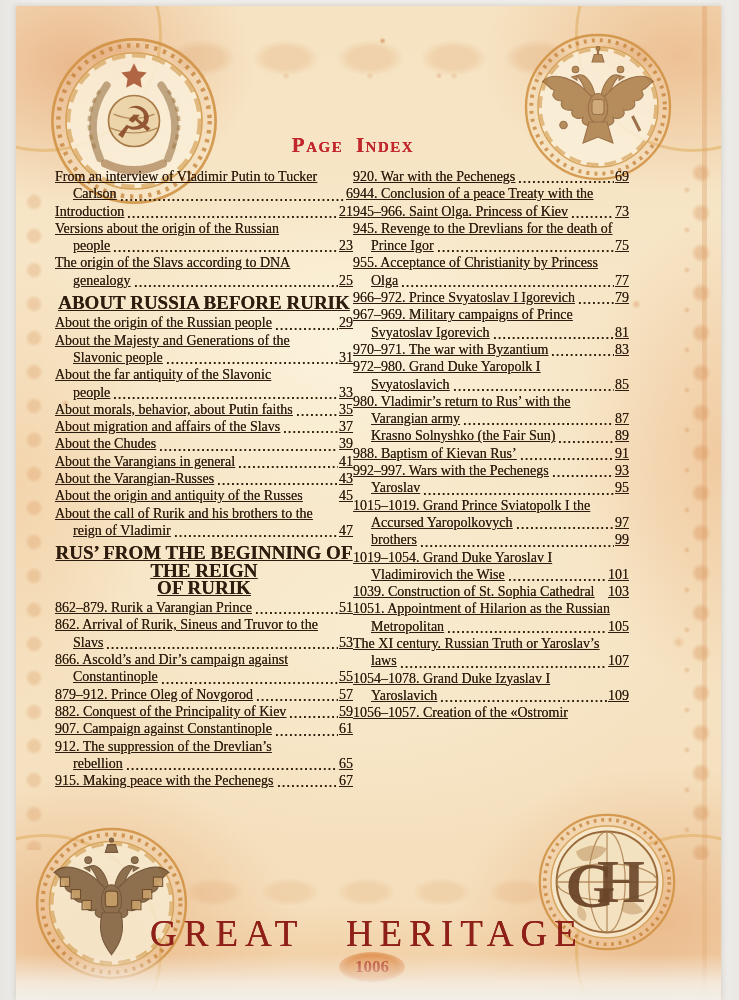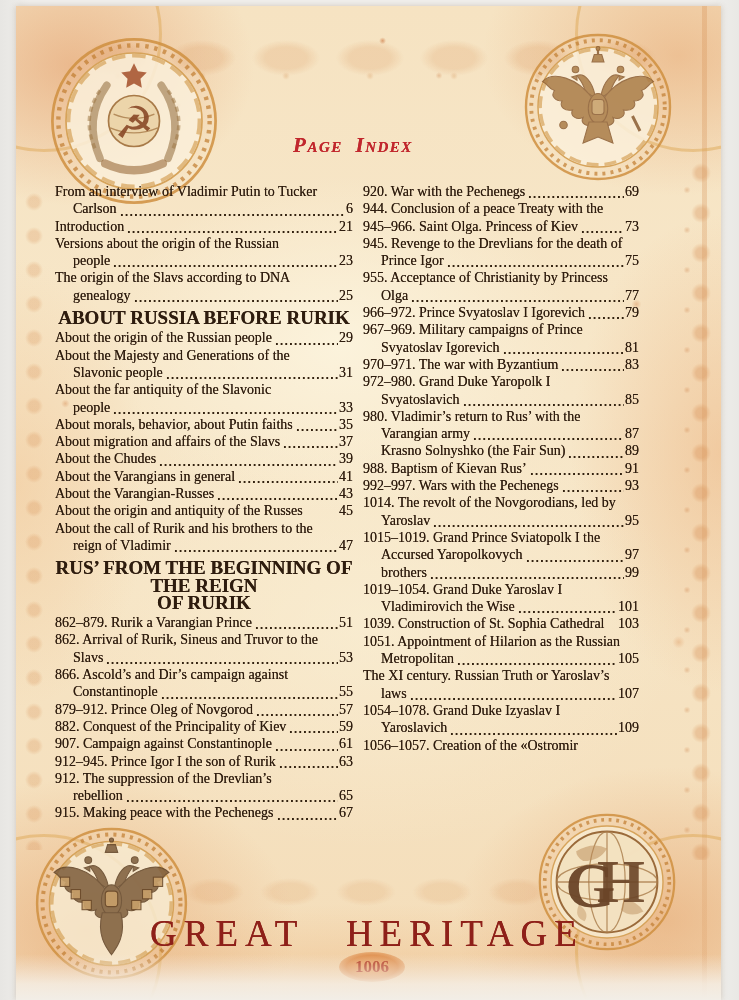--- a/index.html
+++ b/index.html
@@ -60,25 +60,25 @@
   
   .fade{position:absolute;left:0;right:0;bottom:0;height:46px;
     background:linear-gradient(180deg, rgba(244,240,232,0) 0%, rgba(245,241,234,.8) 65%, #f2eee7 100%);}
   
   .medallion{position:absolute;}
   .medallion svg{display:block;width:100%;height:100%;}
   
   .page-title{
     position:absolute;top:127px;left:337px;transform:translateX(-50%);
     font-variant:small-caps;font-weight:bold;font-size:21px;letter-spacing:1.5px;word-spacing:6px;
-    color:#c1272d;text-shadow:0 0 .5px #c1272d;white-space:nowrap;font-style:italic;
-  }
-  
-  .toc{position:absolute;left:39px;top:177px;width:584px;display:flex;gap:10px;
-    color:#2e1c0e;font-size:14px;line-height:17.3px;}
+    color:#c1272d;text-shadow:0 0 .5px #c1272d;white-space:nowrap;
+  }
+  
+  .toc{position:absolute;left:39px;top:162px;width:584px;display:flex;
+    color:#2e1c0e;font-size:14px;line-height:17.3px;text-decoration:underline;}
   .toc .col{display:block;}
   .toc .col.left{width:298px;}
   .toc .col.right{width:276px;}
   .toc-line{display:flex;align-items:flex-end;white-space:pre;text-shadow:0 0 .4px rgba(46,28,14,.85);}
   .toc-line.indent{padding-left:18px;}
   .toc-line .t{flex:0 0 auto;}
   .toc-line .dots{flex:1 1 auto;min-width:8px;height:13px;margin:0 1px 0 3px;
     background-image:radial-gradient(circle 1.1px at 2px 10px, #32210f 90%, rgba(50,33,15,0) 100%);
     background-size:4.7px 13px;background-repeat:repeat-x;}
   .toc-line .gap{flex:1 1 auto;min-width:6px;}
@@ -238,21 +238,20 @@
         <div class="toc-heading">RUS’ FROM THE BEGINNING OF THE REIGN</div>
         <div class="toc-heading">OF RURIK</div>
         <div class="toc-line"><span class="t">862–879. Rurik a Varangian Prince</span><span class="dots"></span><span class="pg">51</span></div>
         <div class="toc-line"><span class="t">862. Arrival of Rurik, Sineus and Truvor to the</span></div>
         <div class="toc-line indent"><span class="t">Slavs</span><span class="dots"></span><span class="pg">53</span></div>
         <div class="toc-line"><span class="t">866. Ascold’s and Dir’s campaign against</span></div>
         <div class="toc-line indent"><span class="t">Constantinople</span><span class="dots"></span><span class="pg">55</span></div>
         <div class="toc-line"><span class="t">879–912. Prince Oleg of Novgorod</span><span class="dots"></span><span class="pg">57</span></div>
         <div class="toc-line"><span class="t">882. Conquest of the Principality of Kiev</span><span class="dots"></span><span class="pg">59</span></div>
         <div class="toc-line"><span class="t">907. Campaign against Constantinople</span><span class="dots"></span><span class="pg">61</span></div>
-        <div class="toc-line"><span class="t">912–945. Prince Igor I the son of Rurik</span><span class="dots"></span><span class="pg">63</span></div>
         <div class="toc-line"><span class="t">912. The suppression of the Drevlian’s</span></div>
         <div class="toc-line indent"><span class="t">rebellion</span><span class="dots"></span><span class="pg">65</span></div>
         <div class="toc-line"><span class="t">915. Making peace with the Pechenegs</span><span class="dots"></span><span class="pg">67</span></div>
       </div>
     <div class="col right" id="toc-right">
         <div class="toc-line"><span class="t">920. War with the Pechenegs</span><span class="dots"></span><span class="pg">69</span></div>
         <div class="toc-line"><span class="t">944. Conclusion of a peace Treaty with the</span></div>
         <div class="toc-line"><span class="t">945–966. Saint Olga. Princess of Kiev</span><span class="dots"></span><span class="pg">73</span></div>
         <div class="toc-line"><span class="t">945. Revenge to the Drevlians for the death of</span></div>
         <div class="toc-line indent"><span class="t">Prince Igor</span><span class="dots"></span><span class="pg">75</span></div>
@@ -262,21 +261,20 @@
         <div class="toc-line"><span class="t">967–969. Military campaigns of Prince</span></div>
         <div class="toc-line indent"><span class="t">Svyatoslav Igorevich</span><span class="dots"></span><span class="pg">81</span></div>
         <div class="toc-line"><span class="t">970–971. The war with Byzantium</span><span class="dots"></span><span class="pg">83</span></div>
         <div class="toc-line"><span class="t">972–980. Grand Duke Yaropolk I</span></div>
         <div class="toc-line indent"><span class="t">Svyatoslavich</span><span class="dots"></span><span class="pg">85</span></div>
         <div class="toc-line"><span class="t">980. Vladimir’s return to Rus’ with the</span></div>
         <div class="toc-line indent"><span class="t">Varangian army</span><span class="dots"></span><span class="pg">87</span></div>
         <div class="toc-line indent"><span class="t">Krasno Solnyshko (the Fair Sun)</span><span class="dots"></span><span class="pg">89</span></div>
         <div class="toc-line"><span class="t">988. Baptism of Kievan Rus’</span><span class="dots"></span><span class="pg">91</span></div>
         <div class="toc-line"><span class="t">992–997. Wars with the Pechenegs</span><span class="dots"></span><span class="pg">93</span></div>
-        <div class="toc-line"><span class="t">1014. The revolt of the Novgorodians, led by</span></div>
         <div class="toc-line indent"><span class="t">Yaroslav</span><span class="dots"></span><span class="pg">95</span></div>
         <div class="toc-line"><span class="t">1015–1019. Grand Prince Sviatopolk I the</span></div>
         <div class="toc-line indent"><span class="t">Accursed Yaropolkovych</span><span class="dots"></span><span class="pg">97</span></div>
         <div class="toc-line indent"><span class="t">brothers</span><span class="dots"></span><span class="pg">99</span></div>
         <div class="toc-line"><span class="t">1019–1054. Grand Duke Yaroslav I</span></div>
         <div class="toc-line indent"><span class="t">Vladimirovich the Wise</span><span class="dots"></span><span class="pg">101</span></div>
         <div class="toc-line"><span class="t">1039. Construction of St. Sophia Cathedral</span><span class="gap"></span><span class="pg">103</span></div>
         <div class="toc-line"><span class="t">1051. Appointment of Hilarion as the Russian</span></div>
         <div class="toc-line indent"><span class="t">Metropolitan</span><span class="dots"></span><span class="pg">105</span></div>
         <div class="toc-line"><span class="t">The XI century. Russian Truth or Yaroslav’s</span></div>

